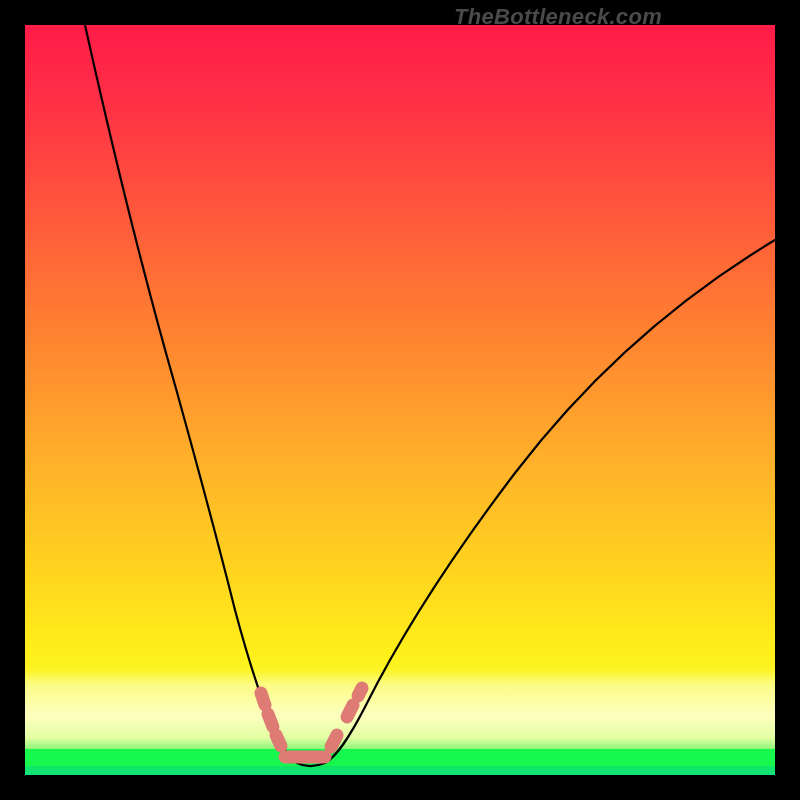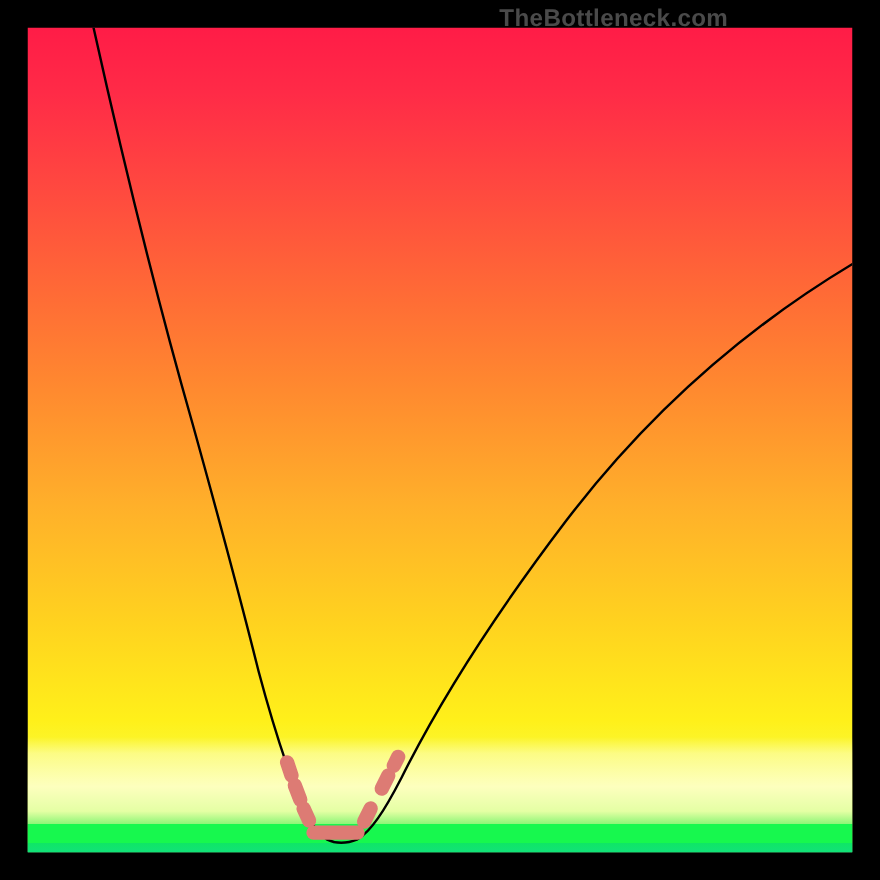--- a/index.html
+++ b/index.html
@@ -9,20 +9,21 @@
     height: 800px;
     background: #000;
     overflow: hidden;
     font-family: Arial, Helvetica, sans-serif;
   }
   .frame {
     position: relative;
     width: 672px;
     height: 800px;
     background: #000;
+    font-style: italic;
   }
   .watermark {
     position: absolute;
     top: 4px;
     right: 10px;
     color: #4a4a4a;
     font-size: 22px;
     font-weight: 600;
     letter-spacing: 0.3px;
     z-index: 5;

